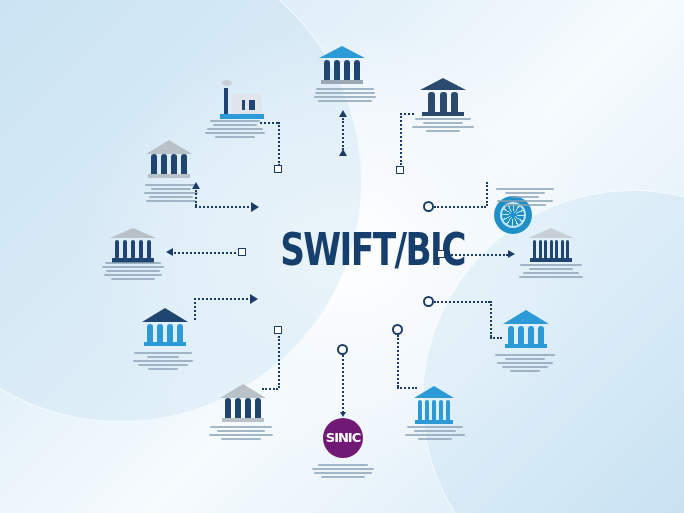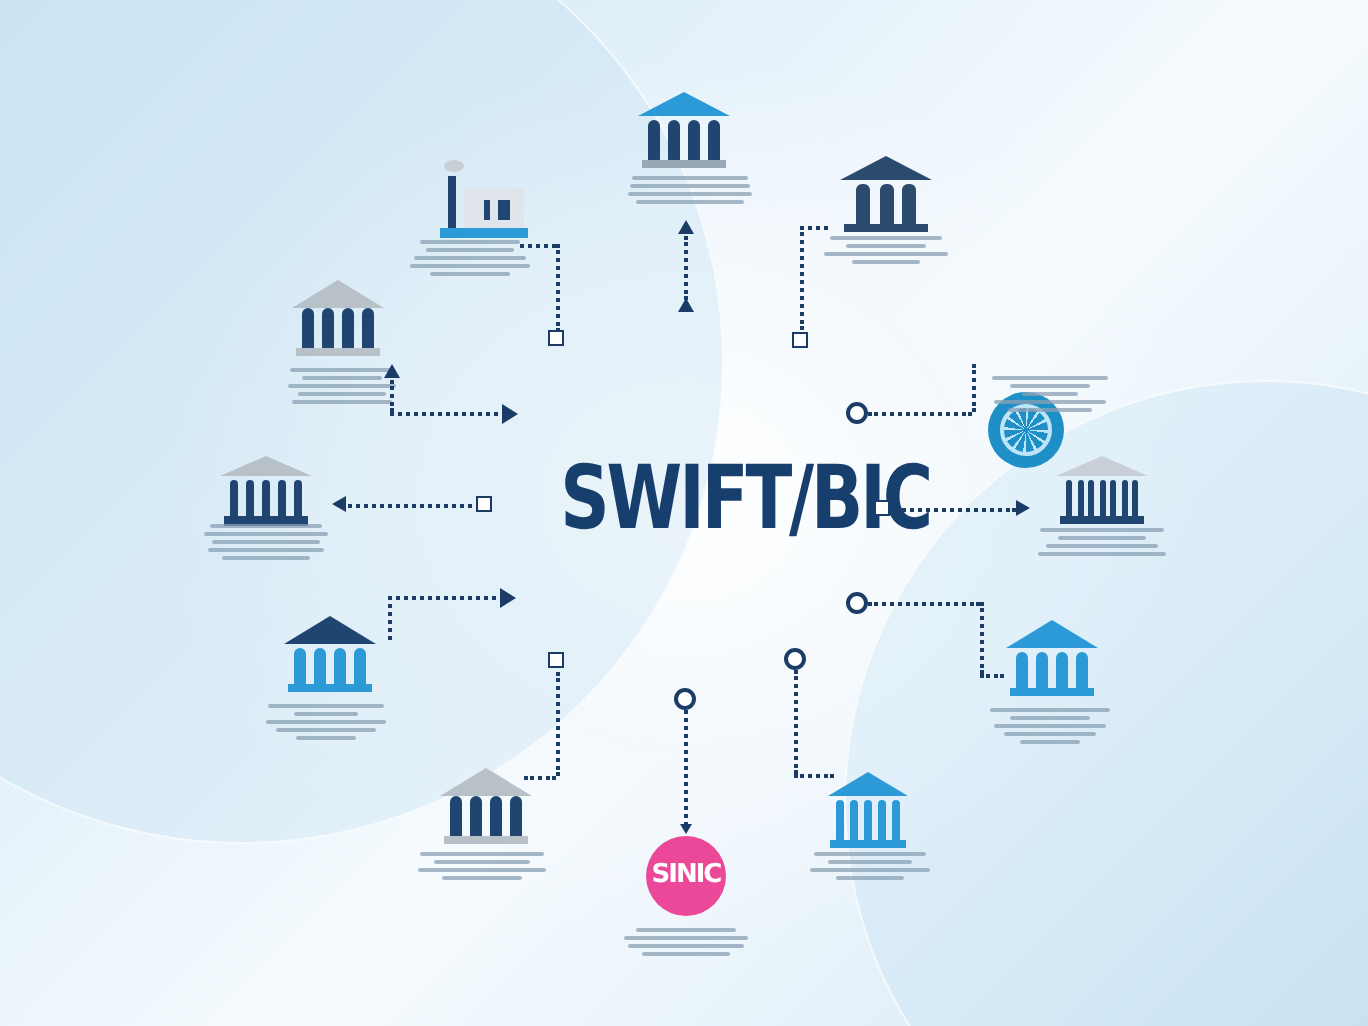--- a/index.html
+++ b/index.html
@@ -31,21 +31,21 @@
   .dot-v { position:absolute; width:0; border-left:2px dotted #1b3c66; }
   .sq { position:absolute; width:6px; height:6px; border:1.5px solid #1b3c66; background:#fff; }
   .circ { position:absolute; width:7px; height:7px; border:2px solid #1b3c66; border-radius:50%; background:#fff; }
   .arr-r { position:absolute; width:0; height:0; border-top:5px solid transparent; border-bottom:5px solid transparent; border-left:8px solid #1b3c66; }
   .arr-l { position:absolute; width:0; height:0; border-top:4px solid transparent; border-bottom:4px solid transparent; border-right:7px solid #1b3c66; }
   .arr-u { position:absolute; width:0; height:0; border-left:4px solid transparent; border-right:4px solid transparent; border-bottom:7px solid #1b3c66; }
   .arr-d { position:absolute; width:0; height:0; border-left:3px solid transparent; border-right:3px solid transparent; border-top:5px solid #1b3c66; }
   .wheel { position:absolute; width:38px; height:38px; border-radius:50%; background:#1f8fc8; }
   .wheel::before { content:""; position:absolute; left:6px; top:6px; width:22px; height:22px; border-radius:50%;
                    border:2px solid #bfe6f8; background: repeating-conic-gradient(#bfe6f8 0 8deg, #1f8fc8 8deg 30deg); }
-  .sinc { position:absolute; width:40px; height:40px; border-radius:50%; background:#ec4899; color:#fff;
+  .sinc { position:absolute; width:40px; height:40px; border-radius:50%; background:#701a75; color:#fff;
           font-weight:bold; font-size:13px; text-align:center; line-height:40px; font-family:"DejaVu Sans", sans-serif; letter-spacing:-1px; }
 </style>
 </head>
 <body>
 
 <div class="swoosh1"></div>
 <div class="swoosh2"></div>
 
 <div class="title">SWIFT/BIC</div>
 

